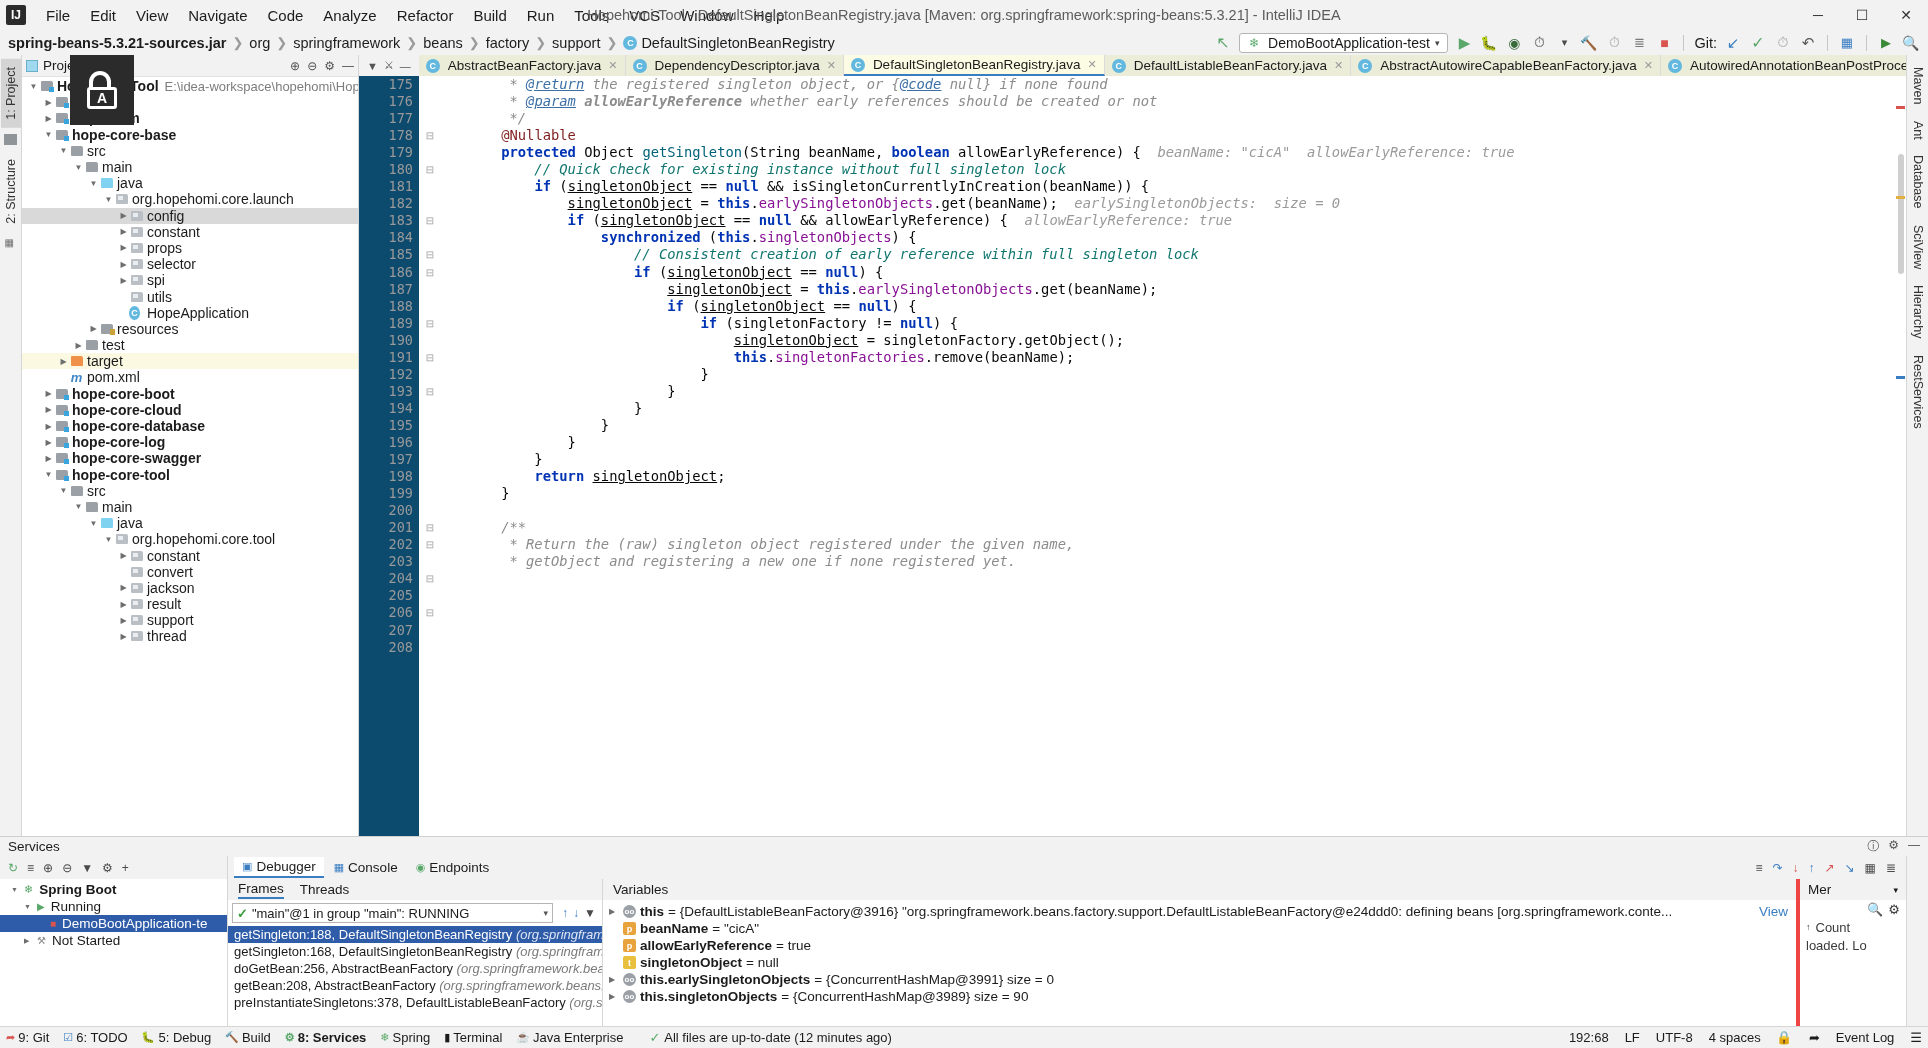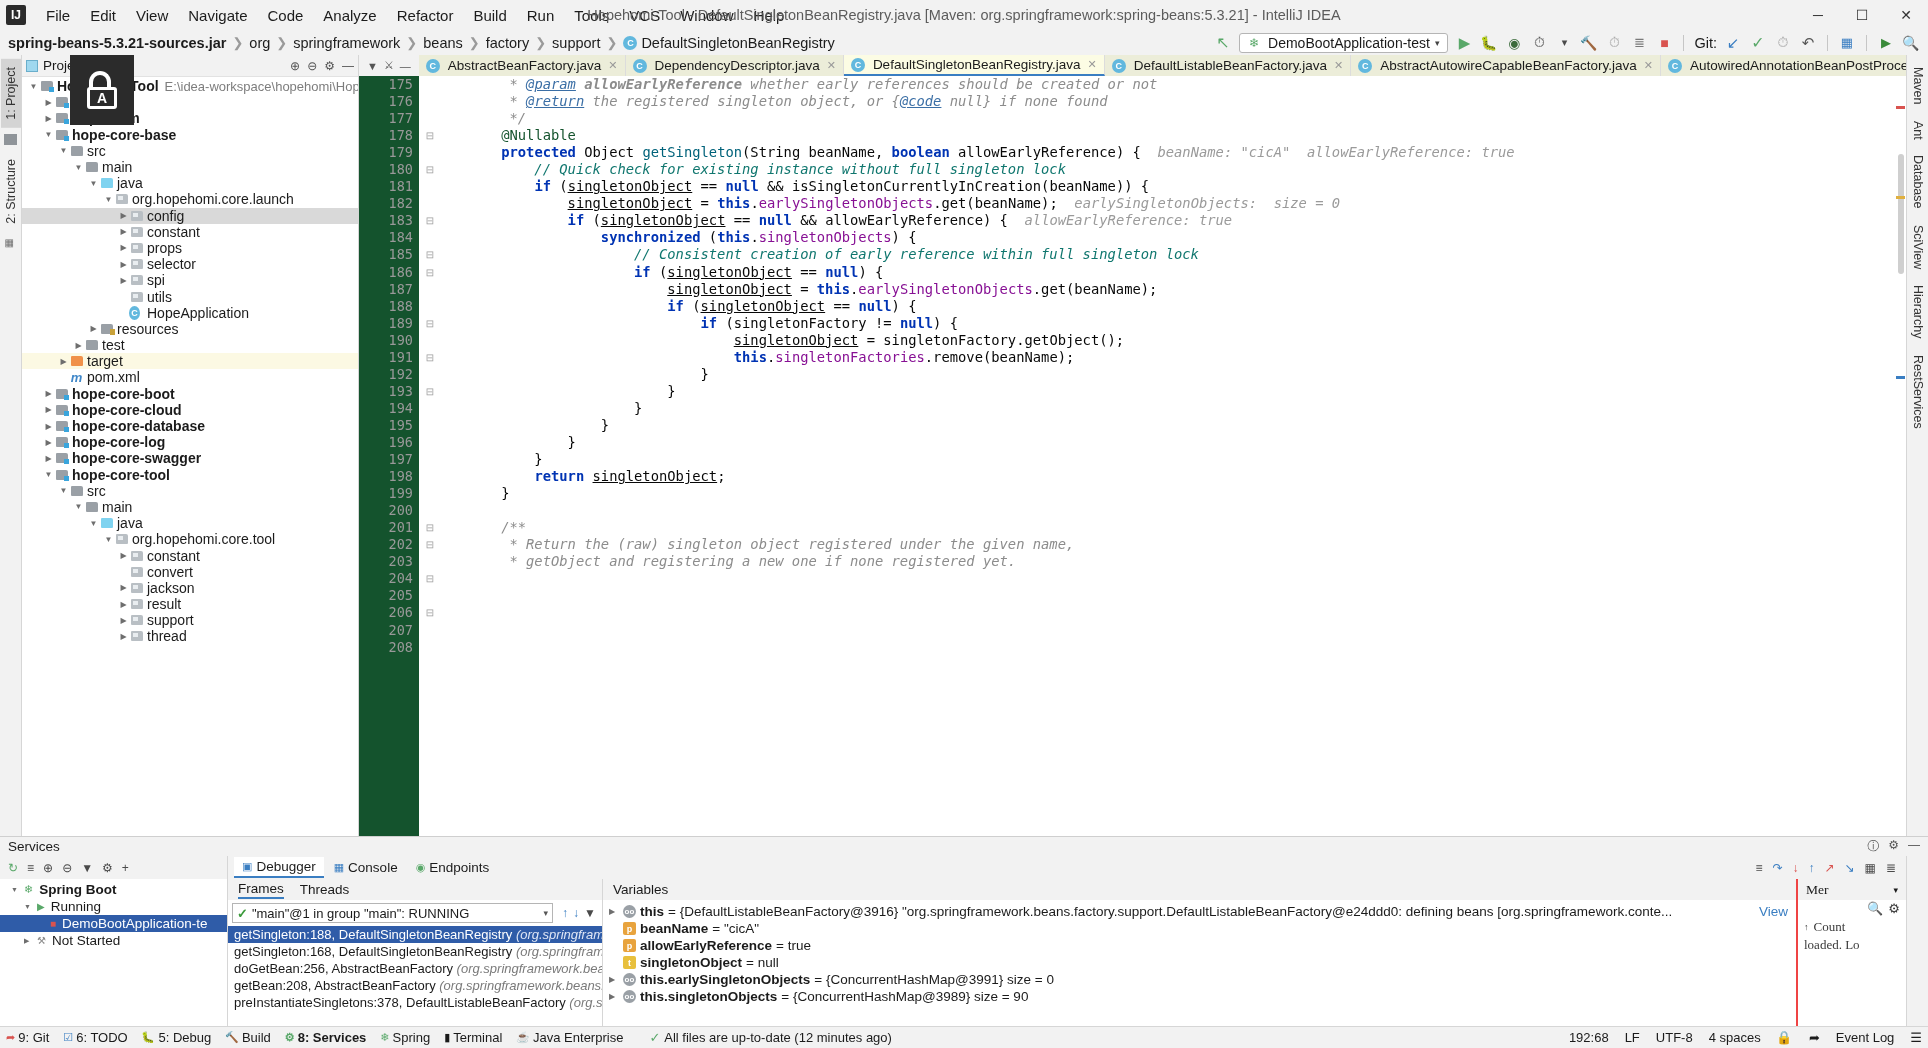--- a/index.html
+++ b/index.html
@@ -64,21 +64,21 @@
   .wm-lock .bdy { position:absolute; bottom:0; left:2px; width:30px; height:22px; border:3px solid #fff; border-radius:3px; color:#fff; font-size:14px; display:flex; align-items:center; justify-content:center; font-weight:bold;}
 
   
   .edpane { flex:1; display:flex; flex-direction:column; min-width:0; background:#fff;}
   .tabbar { height:21px; display:flex; align-items:stretch; background:#f2f2f2; overflow:hidden;}
   .tleft { display:flex; align-items:center; gap:6px; padding:0 8px; color:#555; font-size:11px;}
   .tab { display:flex; align-items:center; gap:4px; padding:0 7px; font-size:13.5px; background:#ecedd9; border-right:1px solid #dcdcdc; white-space:nowrap; color:#1b1b1b;}
   .tab.active { background:#fcfce4; border-bottom:2px solid #3a7ec2;}
   .tab .x { color:#999; font-size:11px; margin-left:3px;}
   .edbody { flex:1; display:flex; min-height:0; position:relative; background:#fff;}
-  .gutter { width:60px; background:#14532d; text-align:right; padding-right:6px; color:#999; font-size:13.5px; font-family:"DejaVu Sans Mono", monospace; flex:none;}
+  .gutter { width:60px; background:#0c4a6e; text-align:right; padding-right:6px; color:#999; font-size:13.5px; font-family:"DejaVu Sans Mono", monospace; flex:none;}
   .foldcol { width:22px; background:#fff; flex:none; position:relative;}
   .code { flex:1; font-family:"DejaVu Sans Mono", monospace; font-size:13.8px; color:#080808; min-width:0; overflow:hidden; position:relative;}
   .ln { height:17.05px; line-height:17.05px; white-space:pre; padding-left:2px;}
   .ln.hlline { background:#2f5ca8; color:#fff;}
   .ln.hlline .kw,.ln.hlline .fld2,.ln.hlline .hint,.ln.hlline .str { color:#fff;}
   .ln.hlyellow { background:#fcfae0;}
   .kw { color:#0033b3; font-weight:bold;}
   .fld2 { color:#871094;}
   .cmt { color:#0f766e; font-style:italic;}
   .jd  { color:#8c8c8c; font-style:italic;}
@@ -121,21 +121,21 @@
   .frow.sel i { color:#dfe6f5;}
   .varscol { flex:1; display:flex; flex-direction:column; min-width:0;}
   .vhdr { height:21px; display:flex; align-items:center; padding:0 10px; font-size:13.5px; background:#f2f2f2;}
   .varlist { flex:1; font-size:13.5px; padding-top:3px; overflow:hidden;}
   .vrow { height:17px; display:flex; align-items:center; gap:4px; padding-left:6px; white-space:nowrap;}
   .vrow .ex { width:10px; font-size:8px; color:#6e6e6e;}
   .badge { width:13px; height:13px; border-radius:2px; font-size:9px; color:#fff; display:flex; align-items:center; justify-content:center; font-weight:bold; flex:none;}
   .b-p { background:#e8a33d;} .b-t { background:#e8c03d;} .b-oo { background:#9aa0a6; border-radius:50%; font-size:8px;}
   .vname { color:#1b1b1b; font-weight:bold;}
   .vval { color:#1b1b1b;}
-  .memcol { width:110px; border-left:2px solid #ef4444; display:flex; flex-direction:column; background:#fff;font-family:Liberation Serif, serif;}
+  .memcol { width:110px; border-left:4px solid #ef4444; display:flex; flex-direction:column; background:#fff;}
   .memhdr{ height:21px; display:flex; align-items:center; padding:0 8px; font-size:13.5px; background:#f2f2f2;}
   .memrow{ height:18px; display:flex; align-items:center; gap:5px; padding-left:6px; font-size:13px; color:#3a3a3a;}
   .botright-strip { width:22px; background:#f2f2f2; border-left:1px solid #d6d6d6;}
 
   
   .status { height:22px; display:flex; align-items:center; background:#f2f2f2; border-top:1px solid #d6d6d6; font-size:13px; padding:0 6px; gap:12px;}
   .status .seg { display:flex; align-items:center; gap:4px; color:#1b1b1b;}
   .status .right { margin-left:auto; display:flex; align-items:center; gap:16px; color:#1b1b1b;}
   .stripbtns { display:flex; align-items:center; gap:14px; font-size:13px;}
   .stripbtns .b { display:flex; align-items:center; gap:3px;}
@@ -636,24 +636,24 @@
             <div style="height: 17.05px; line-height: 17.05px; text-align: center; color: rgb(160, 160, 160); font-size: 10px;">⊟</div>
             <div style="height: 17.05px; line-height: 17.05px; text-align: center; color: rgb(160, 160, 160); font-size: 10px;">⊟</div>
             <div style="height: 17.05px; line-height: 17.05px; text-align: center; color: rgb(160, 160, 160); font-size: 10px;"></div>
             <div style="height: 17.05px; line-height: 17.05px; text-align: center; color: rgb(160, 160, 160); font-size: 10px;">⊟</div>
             <div style="height: 17.05px; line-height: 17.05px; text-align: center; color: rgb(160, 160, 160); font-size: 10px;"></div>
             <div style="height: 17.05px; line-height: 17.05px; text-align: center; color: rgb(160, 160, 160); font-size: 10px;">⊟</div>
             <div style="height: 17.05px; line-height: 17.05px; text-align: center; color: rgb(160, 160, 160); font-size: 10px;"></div>
             <div style="height: 17.05px; line-height: 17.05px; text-align: center; color: rgb(160, 160, 160); font-size: 10px;"></div>
           </div>
         <div class="code" id="code">
+            <div class="ln"><span class="jd">        * </span><span class="jdt">@return</span><span class="jd"> the registered singleton object, or {</span><span class="jdt">@code</span><span class="jd"> null} if none found</span></div>
             <div class="ln"><span class="jd">        * </span><span class="jdt">@param</span><span class="jd"> </span><span class="jd" style="font-weight:bold;">allowEarlyReference</span><span class="jd"> whether early references should be created or not</span></div>
-            <div class="ln"><span class="jd">        * </span><span class="jdt">@return</span><span class="jd"> the registered singleton object, or {</span><span class="jdt">@code</span><span class="jd"> null} if none found</span></div>
             <div class="ln"><span class="jd">        */</span></div>
-            <div class="ln"><span class="">       </span><span class="cmt" style="color:#14532d;font-style:normal;">@Nullable</span></div>
+            <div class="ln"><span class="">       </span><span class="cmt" style="color:#7f1d1d;font-style:normal;">@Nullable</span></div>
             <div class="ln"><span class="">       </span><span class="kw">protected</span><span class=""> Object </span><span class="" style="color:#00627a;">getSingleton</span><span class="">(String beanName, </span><span class="kw">boolean</span><span class=""> allowEarlyReference) {</span><span class="hint">  beanName: "cicA"  allowEarlyReference: true</span></div>
             <div class="ln"><span class="cmt">           // Quick check for existing instance without full singleton lock</span></div>
             <div class="ln"><span class="">           </span><span class="kw">if</span><span class=""> (</span><span class="und">singletonObject</span><span class=""> == </span><span class="kw">null</span><span class=""> &amp;&amp; isSingletonCurrentlyInCreation(beanName)) {</span></div>
             <div class="ln"><span class="">               </span><span class="und">singletonObject</span><span class=""> = </span><span class="kw">this</span><span class="">.</span><span class="fld2">earlySingletonObjects</span><span class="">.get(beanName);</span><span class="hint">  earlySingletonObjects:  size = 0</span></div>
             <div class="ln"><span class="">               </span><span class="kw">if</span><span class=""> (</span><span class="und">singletonObject</span><span class=""> == </span><span class="kw">null</span><span class=""> &amp;&amp; allowEarlyReference) {</span><span class="hint">  allowEarlyReference: true</span></div>
             <div class="ln"><span class="">                   </span><span class="kw">synchronized</span><span class=""> (</span><span class="kw">this</span><span class="">.</span><span class="fld2">singletonObjects</span><span class="">) {</span></div>
             <div class="ln"><span class="cmt">                       // Consistent creation of early reference within full singleton lock</span></div>
             <div class="ln"><span class="">                       </span><span class="kw">if</span><span class=""> (</span><span class="und">singletonObject</span><span class=""> == </span><span class="kw">null</span><span class="">) {</span></div>
             <div class="ln"><span class="">                           </span><span class="und">singletonObject</span><span class=""> = </span><span class="kw">this</span><span class="">.</span><span class="fld2">earlySingletonObjects</span><span class="">.get(beanName);</span></div>
             <div class="ln"><span class="">                           </span><span class="kw">if</span><span class=""> (</span><span class="und">singletonObject</span><span class=""> == </span><span class="kw">null</span><span class="">) {</span></div>

